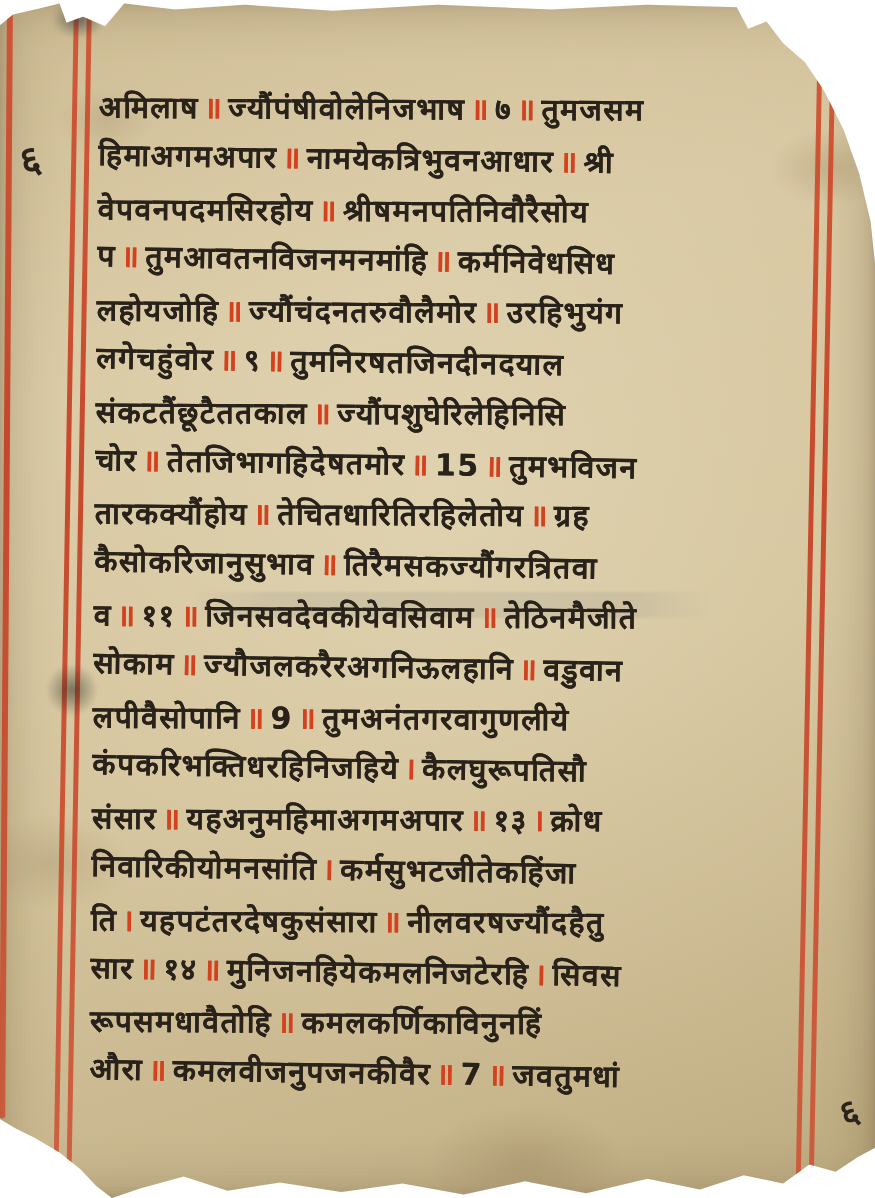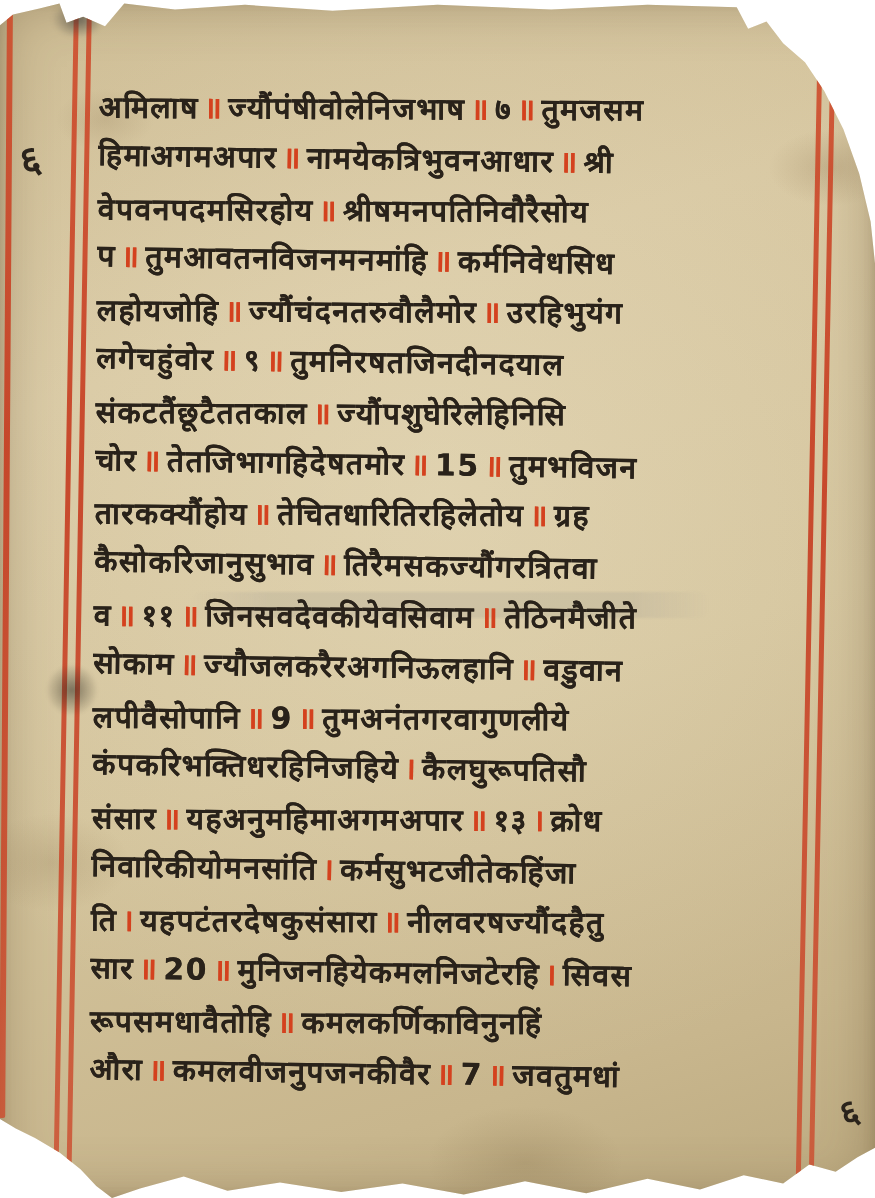--- a/index.html
+++ b/index.html
@@ -94,18 +94,18 @@
       <div class="ms-line"><span class="ink">चोर</span><span class="red">॥</span><span class="ink">तेतजिभागहिदेषतमोर</span><span class="red">॥</span><span class="ink">15</span><span class="red">॥</span><span class="ink">तुमभविजन</span></div>
       <div class="ms-line"><span class="ink">तारकक्यौंहोय</span><span class="red">॥</span><span class="ink">तेचितधारितिरहिलेतोय</span><span class="red">॥</span><span class="ink">ग्रह</span></div>
       <div class="ms-line"><span class="ink">कैसोकरिजानुसुभाव</span><span class="red">॥</span><span class="ink">तिरैमसकज्यौंगरत्रितवा</span></div>
       <div class="ms-line"><span class="ink">व</span><span class="red">॥</span><span class="ink">११</span><span class="red">॥</span><span class="ink">जिनसवदेवकीयेवसिवाम</span><span class="red">॥</span><span class="ink">तेठिनमैजीते</span></div>
       <div class="ms-line"><span class="ink">सोकाम</span><span class="red">॥</span><span class="ink">ज्यौजलकरैरअगनिऊलहानि</span><span class="red">॥</span><span class="ink">वडुवान</span></div>
       <div class="ms-line"><span class="ink">लपीवैसोपानि</span><span class="red">॥</span><span class="ink">9</span><span class="red">॥</span><span class="ink">तुमअनंतगरवागुणलीये</span></div>
       <div class="ms-line"><span class="ink">कंपकरिभक्तिधरहिनिजहिये</span><span class="red">।</span><span class="ink">कैलघुरूपतिसौ</span></div>
       <div class="ms-line"><span class="ink">संसार</span><span class="red">॥</span><span class="ink">यहअनुमहिमाअगमअपार</span><span class="red">॥</span><span class="ink">१३</span><span class="red">।</span><span class="ink">क्रोध</span></div>
       <div class="ms-line"><span class="ink">निवारिकीयोमनसांति</span><span class="red">।</span><span class="ink">कर्मसुभटजीतेकहिंजा</span></div>
       <div class="ms-line"><span class="ink">ति</span><span class="red">।</span><span class="ink">यहपटंतरदेषकुसंसारा</span><span class="red">॥</span><span class="ink">नीलवरषज्यौंदहैतु</span></div>
-      <div class="ms-line"><span class="ink">सार</span><span class="red">॥</span><span class="ink">20</span><span class="red">॥</span><span class="ink">मुनिजनहियेकमलनिजटेरहि</span><span class="red">।</span><span class="ink">सिवस</span></div>
+      <div class="ms-line"><span class="ink">सार</span><span class="red">॥</span><span class="ink">१४</span><span class="red">॥</span><span class="ink">मुनिजनहियेकमलनिजटेरहि</span><span class="red">।</span><span class="ink">सिवस</span></div>
       <div class="ms-line"><span class="ink">रूपसमधावैतोहि</span><span class="red">॥</span><span class="ink">कमलकर्णिकाविनुनहिं</span></div>
       <div class="ms-line"><span class="ink">औरा</span><span class="red">॥</span><span class="ink">कमलवीजनुपजनकीवैर</span><span class="red">॥</span><span class="ink">7</span><span class="red">॥</span><span class="ink">जवतुमधां</span></div>
     </div>
 
 </div>
 
 </body></html>

